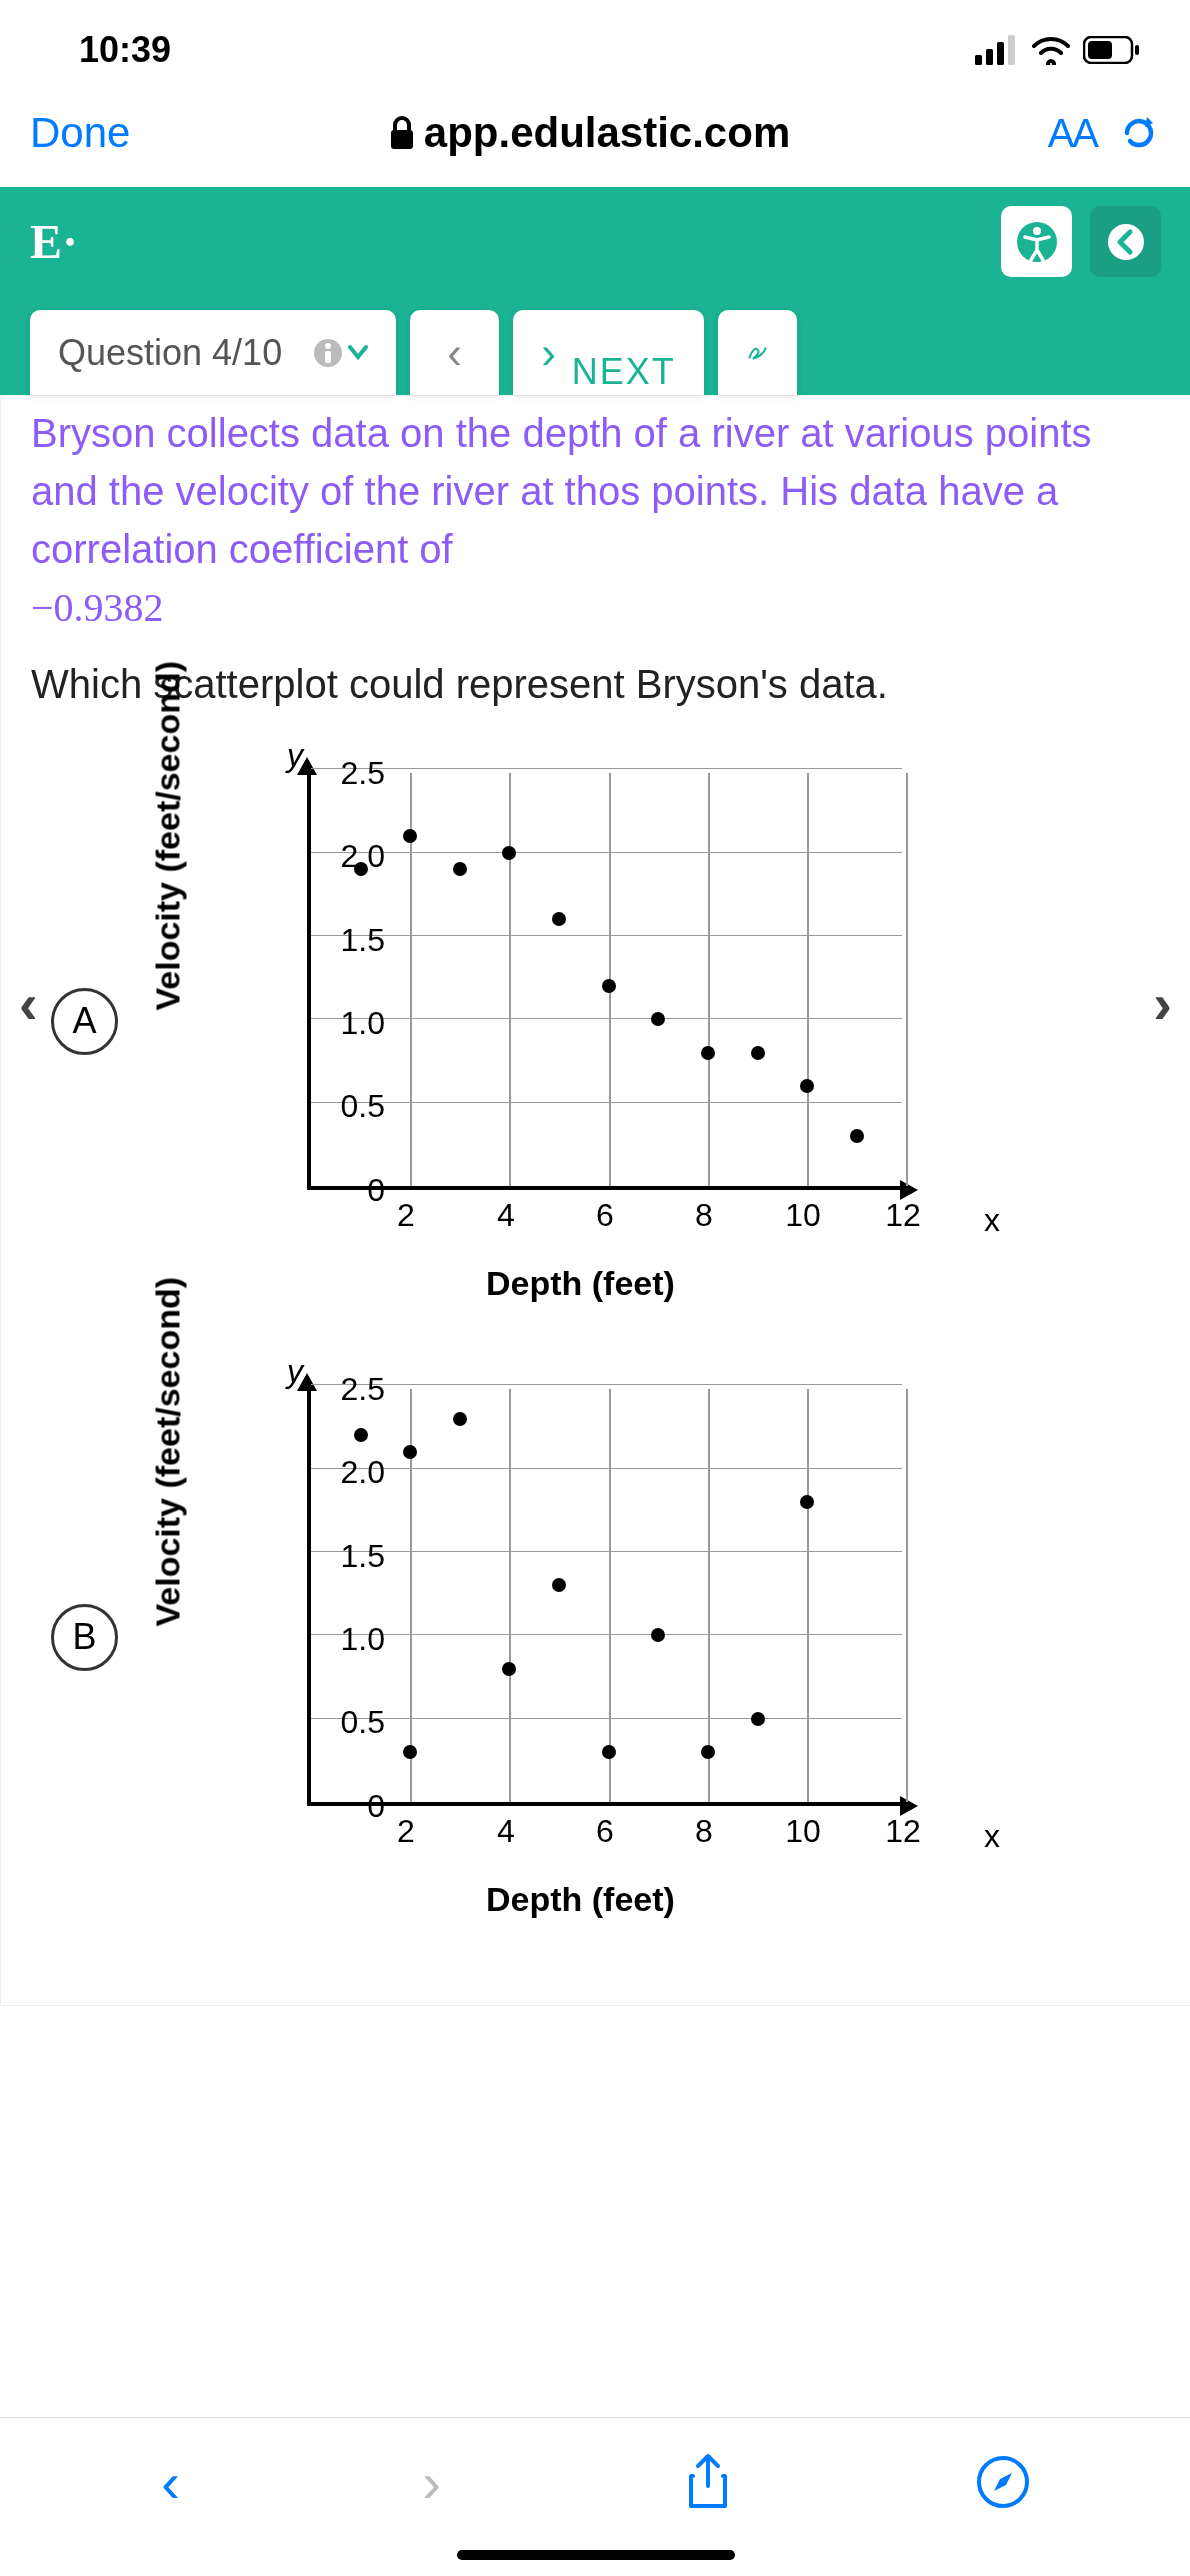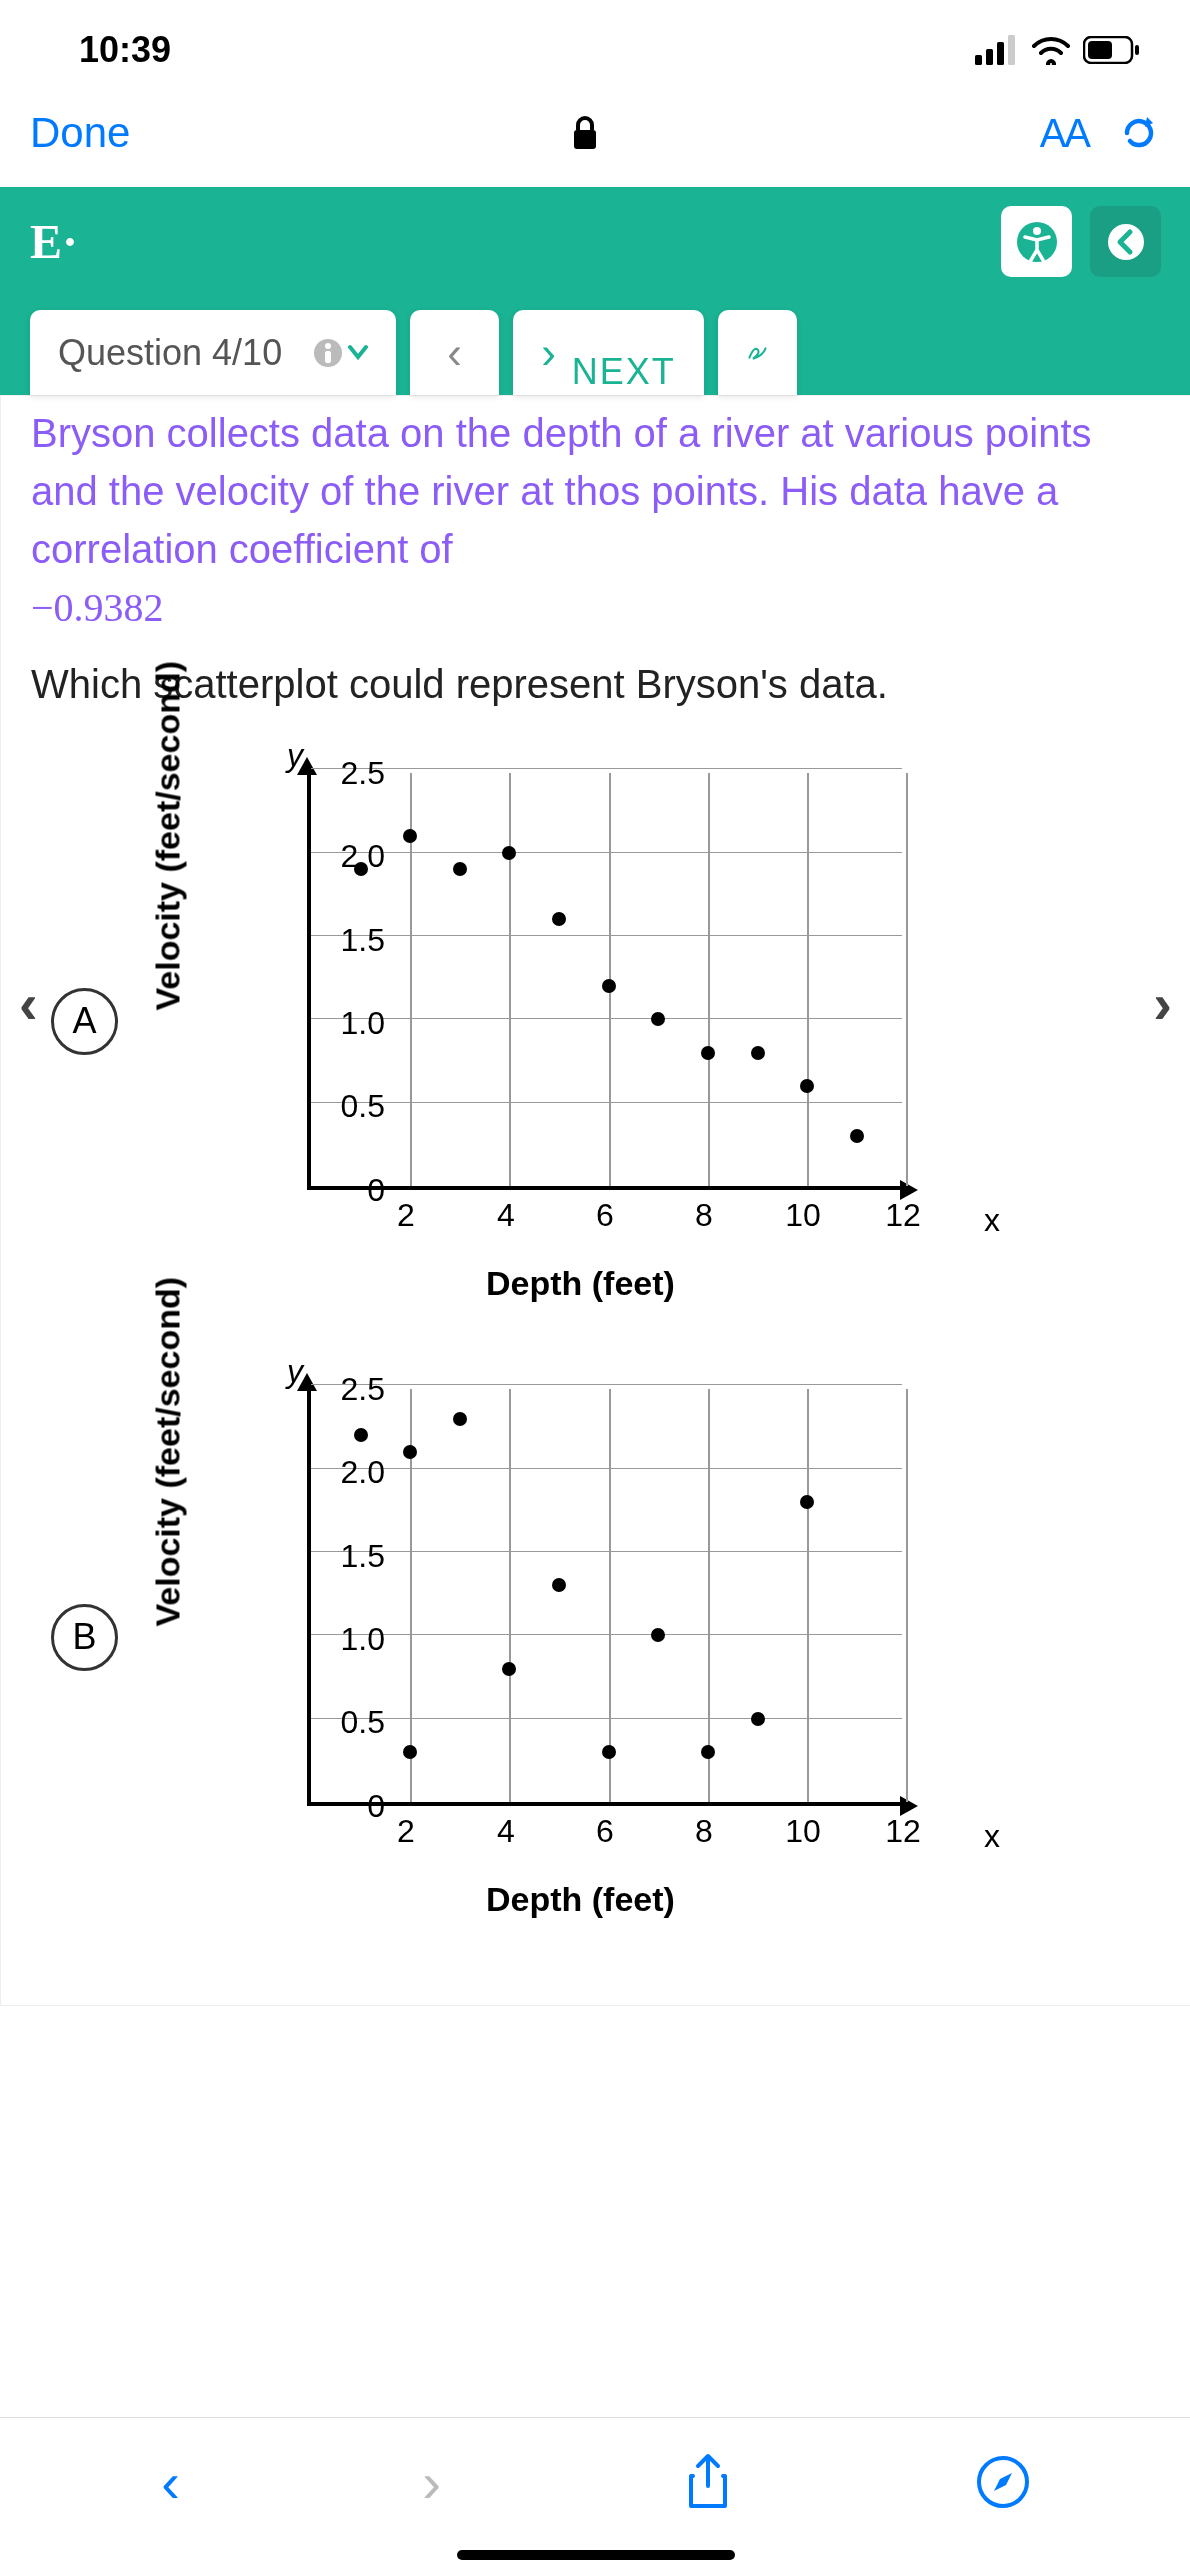--- a/index.html
+++ b/index.html
@@ -1,21 +1,21 @@
 <!DOCTYPE html>
 <html><head>
 <meta charset="utf-8">
 <style>
   * { margin: 0; padding: 0; box-sizing: border-box; }
   body { font-family: -apple-system, BlinkMacSystemFont, "Segoe UI", Helvetica, Arial, sans-serif; background: #fff; width: 1191px; height: 2576px; position: relative; }
   
   .status-bar { display: flex; justify-content: space-between; align-items: center; padding: 20px 50px 20px 79px; font-size: 36px; font-weight: 700; height: 99px; gap: 35px; }
   .status-right { display: flex; align-items: center; gap: 12px; }
   
-  .browser-bar { display: flex; align-items: center; padding: 10px 30px 30px 30px; gap: 28px; }
+  .browser-bar { display: flex; align-items: center; padding: 10px 30px 30px 30px; gap: 20px; }
   .done-link { color: #007aff; font-size: 42px; font-weight: 400; }
   .url-area { flex: 1; display: flex; align-items: center; justify-content: center; gap: 8px; font-size: 42px; font-weight: 700; color: #000; }
   .aa-text { color: #007aff; font-size: 40px; font-weight: 500; letter-spacing: -2px; }
   
   .app-header { background: #1ab394; height: 109px; display: flex; align-items: center; justify-content: space-between; padding: 0 30px; }
   .app-logo { color: #fff; font-size: 48px; font-weight: 700; font-family: Georgia, serif; }
   .app-header-right { display: flex; gap: 18px; }
   .header-btn { width: 71px; height: 71px; background: #fff; border-radius: 10px; display: flex; align-items: center; justify-content: center; }
   
   .nav-row { display: flex; gap: 14px; padding: 14px 30px 0 30px; background: #1ab394; align-items: stretch; height: 99px; position: relative; }
@@ -84,20 +84,21 @@
   </div>
 </div>
 
 <div class="browser-bar">
   <div class="done-link">Done</div>
   <div class="url-area">
     <svg width="28" height="36" viewBox="0 0 28 36">
         <rect x="3" y="15" width="22" height="19" rx="3" fill="#000"></rect>
         <path d="M7 15 v-5 a7 7 0 0 1 14 0 v5" stroke="#000" stroke-width="4" fill="none"></path>
       </svg>
+    <span>app.edulastic.com</span>
   </div>
   <div class="aa-text">AA</div>
   <svg width="44" height="44" viewBox="0 0 44 44">
       <path d="M10 22 a12 12 0 1 1 3 8" stroke="#007aff" stroke-width="4.5" fill="none" stroke-linecap="round"></path>
       <path d="M30 6 l6 6 l-8 4 z" fill="#007aff"></path>
     </svg>
 </div>
 
 <div class="app-header">
   <div class="app-logo">E·</div>

